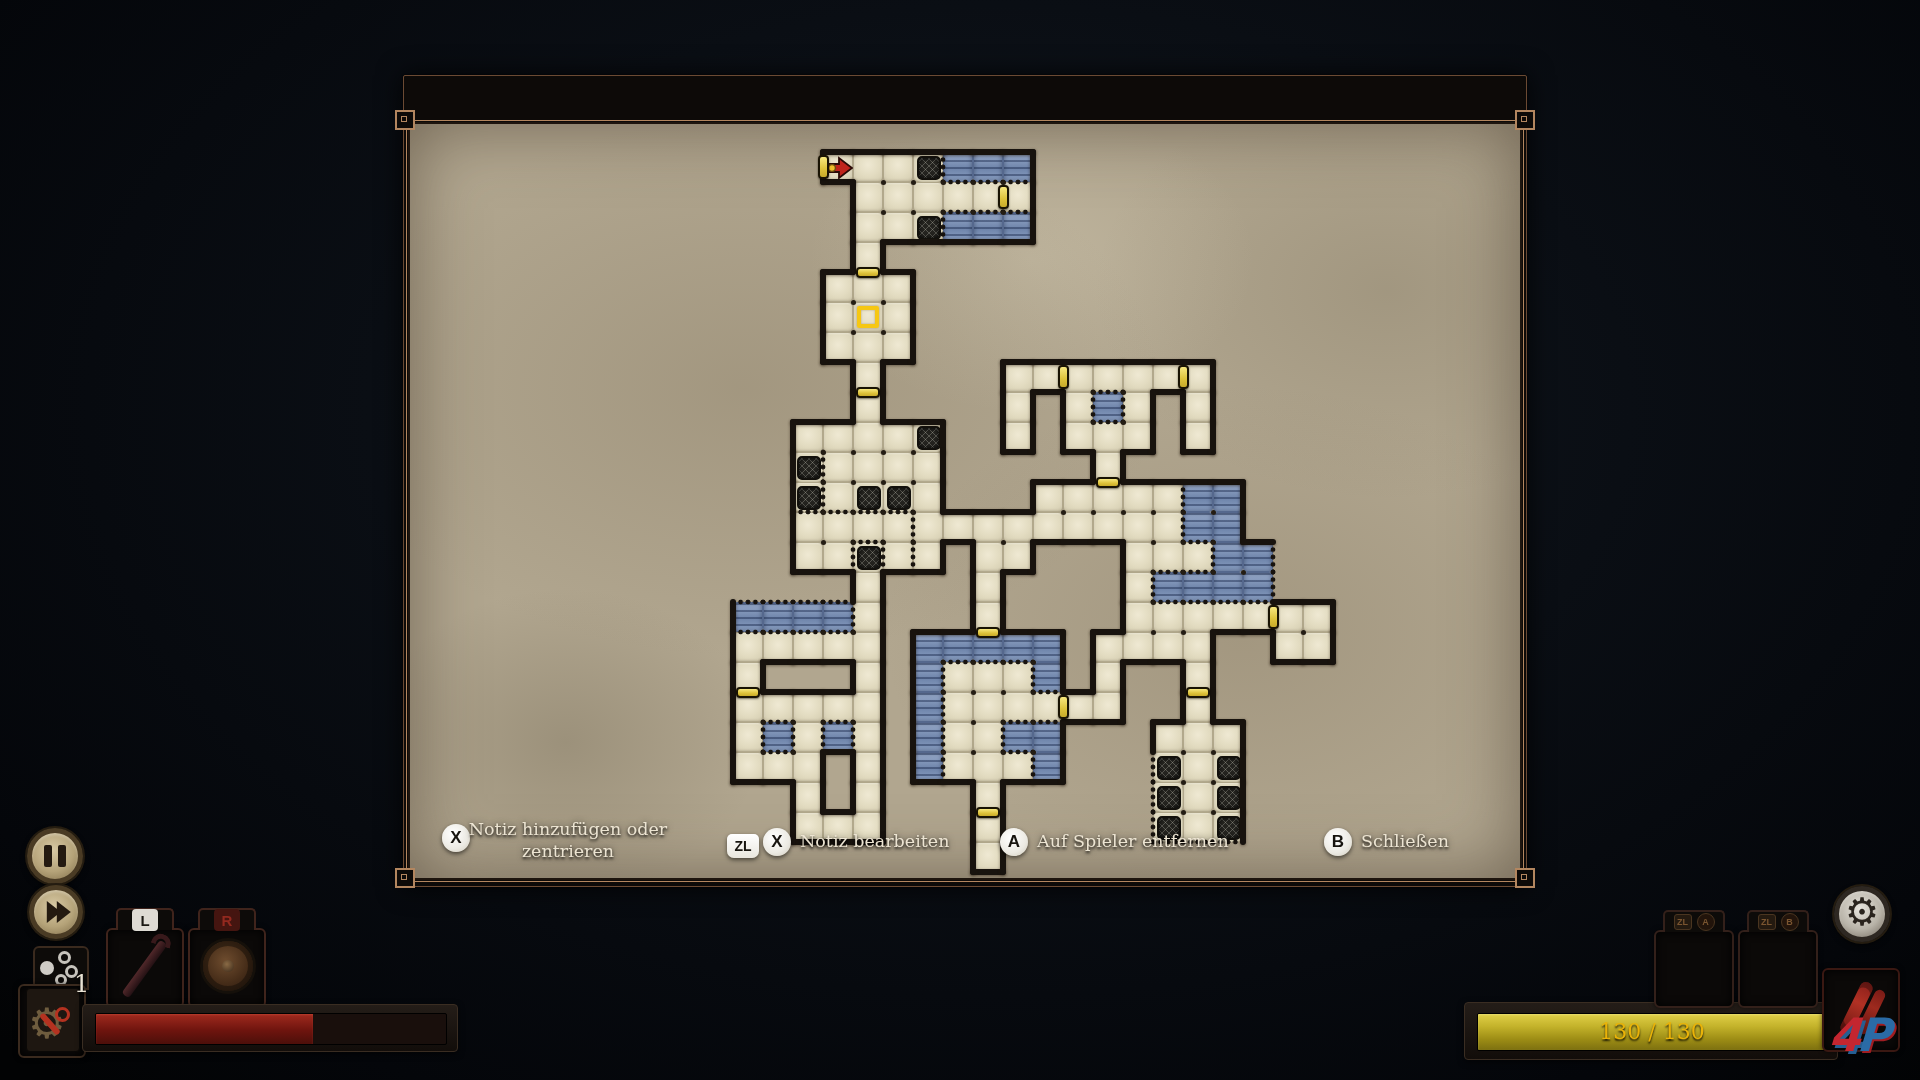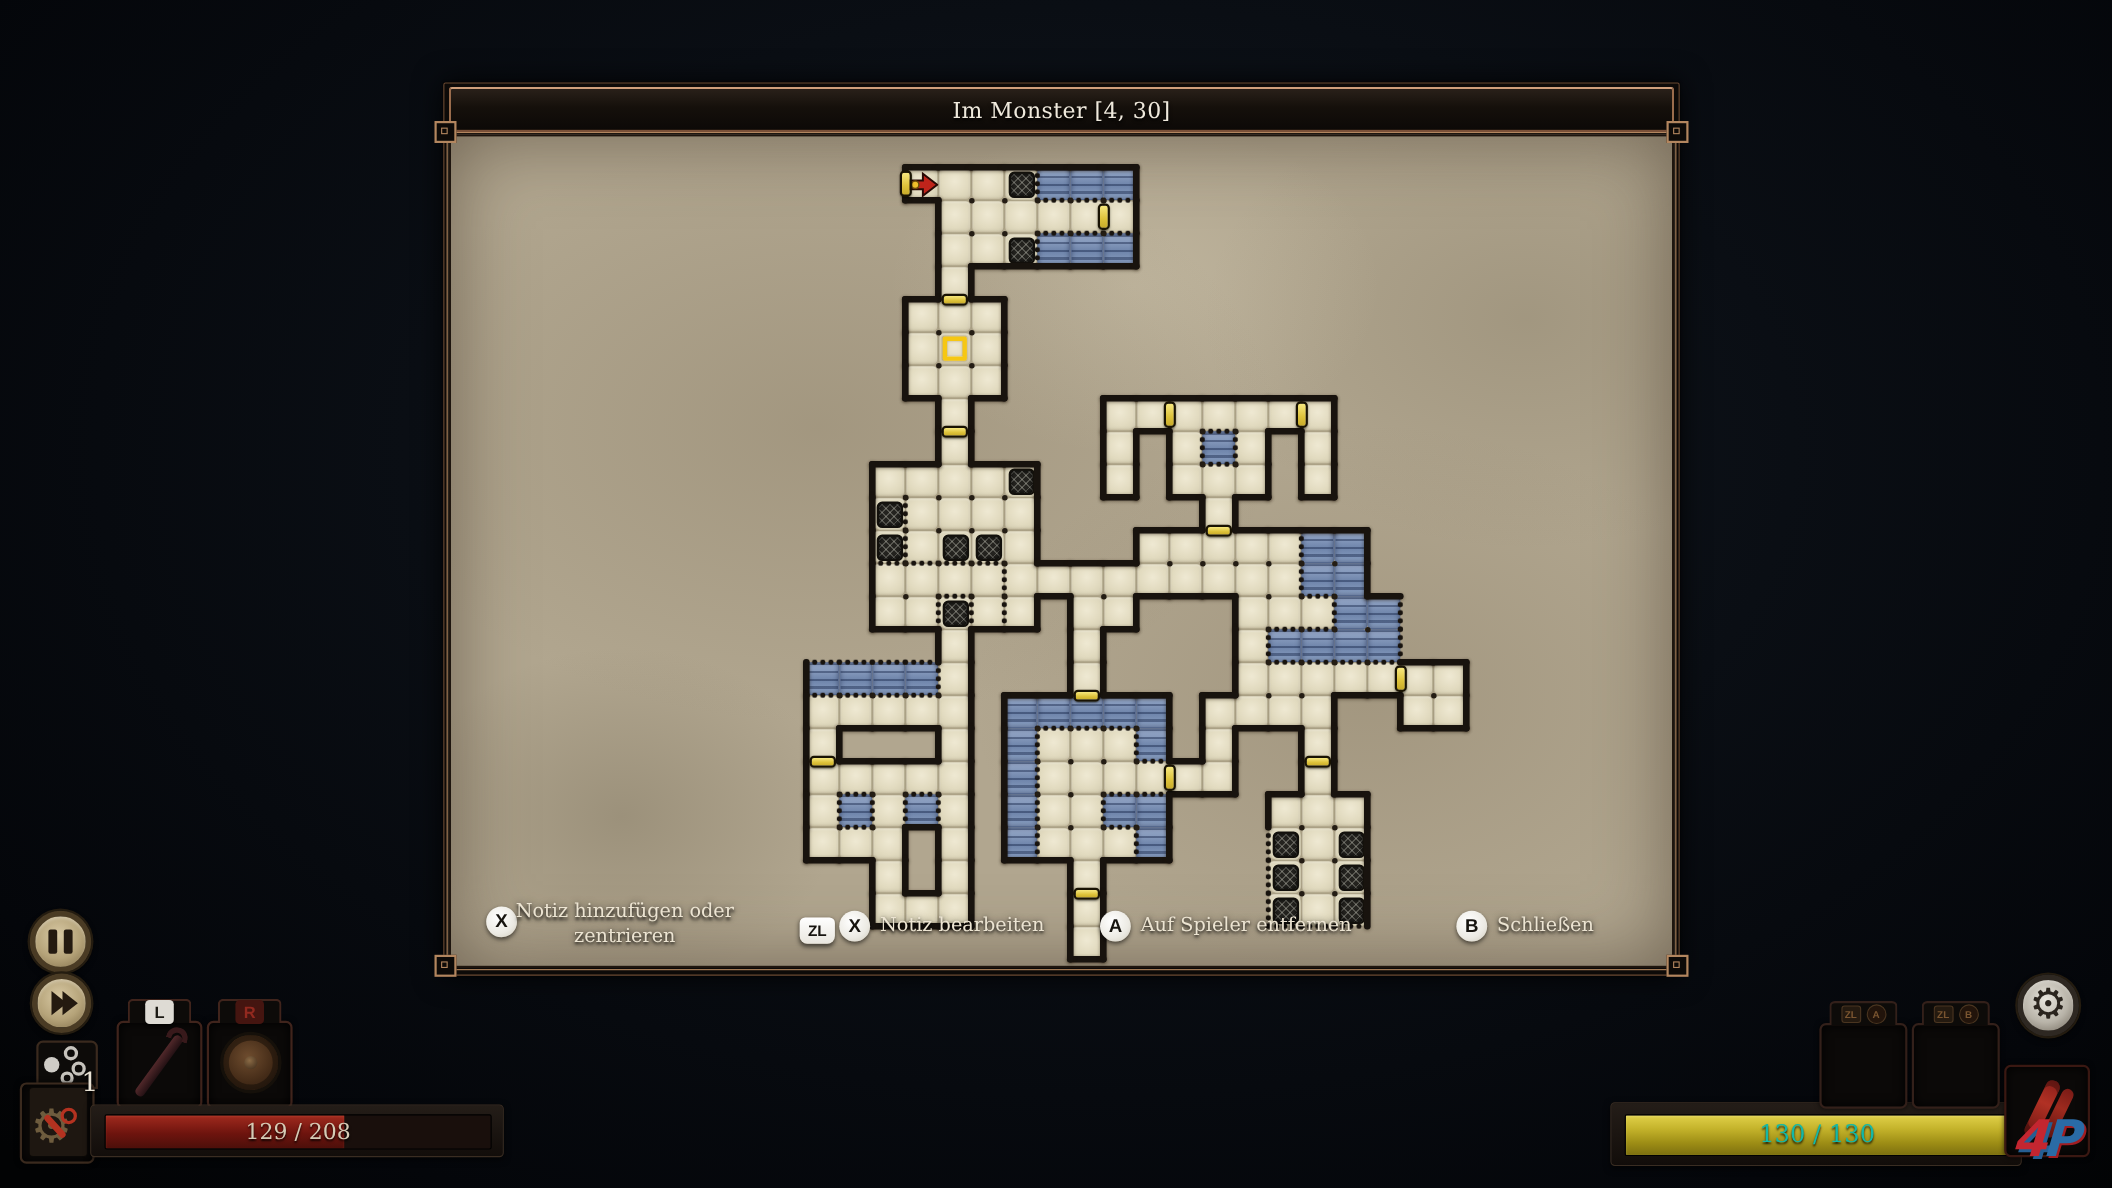--- a/index.html
+++ b/index.html
@@ -101,23 +101,20 @@
     font-weight:bold;font-style:italic;font-size:46px;letter-spacing:-4px;transform:skewX(-6deg);}
   #logo .l4{color:#c42630;text-shadow:3px 3px 0 #265e92;}
   #logo .lp{color:#2a6ba6;text-shadow:2px 2px 0 #a01d22;}
 </style>
 </head>
 <body>
 
 <div id="screen">
 
   <div id="map-window">
-    <div id="title-bar">
-      <span>Im Monster [4, 30]</span>
-    </div>
     <div class="ornament" style="left:-9px;top:34px;"></div>
     <div class="ornament" style="right:-9px;top:34px;"></div>
     <div class="ornament" style="left:-9px;top:792px;"></div>
     <div class="ornament" style="right:-9px;top:792px;"></div>
 
     <div id="parchment">
       <div id="map-grid-layer">
           <div class="tile floor" style="left: 90px; top: 0px; width: 30px; height: 30px;">
             <svg width="30" height="30" style="position:absolute;left:0;top:0">
          <polygon points="3,11 15,11 15,5 28,15 15,25 15,19 3,19" fill="#bf241b" stroke="#2a0a06" stroke-width="1.8"></polygon>
@@ -784,28 +781,27 @@
     <div style="position:absolute;left:10px;top:8px;width:56px;height:56px;border-radius:50%;
       background:radial-gradient(circle at 45% 40%, #6e4c2e 0%, #452c18 55%, #241710 100%);
       border:3px solid #15100a;box-shadow:inset 0 0 0 5px rgba(18,11,6,.5);box-sizing:border-box;">
       <div style="position:absolute;left:19px;top:19px;width:12px;height:12px;border-radius:50%;background:radial-gradient(circle at 40% 35%,#8a6a45,#3a2818);"></div>
     </div>
   </div>
 
   <div class="bar-frame" style="left:82px;top:1004px;width:374px;height:46px;">
     <div class="bar" style="left:12px;top:8px;width:350px;height:30px;">
       <div class="fill" id="health-fill" style="width: 62%;"></div>
-      <div class="bar-text">129 / 208</div>
     </div>
   </div>
 
   <div class="bar-frame" style="left:1464px;top:1002px;width:372px;height:56px;">
     <div class="bar" style="left:12px;top:10px;width:348px;height:36px;">
       <div class="fill" id="energy-fill" style="width: 100%;"></div>
-      <div class="bar-text" style="color:#14b8a6;font-size:22px;">130 / 130</div>
+      <div class="bar-text" style="color:#eab308;font-size:22px;">130 / 130</div>
     </div>
   </div>
 
   <div class="slot" style="left:1654px;top:930px;width:80px;height:78px;border-color:#33201a;">
     <div class="slot-tab" style="width:62px;border-color:#33201a;">
       <span class="mini-badge sq">ZL</span>
       <span class="mini-badge ci">A</span>
     </div>
   </div>
   <div class="slot" style="left:1738px;top:930px;width:80px;height:78px;border-color:#33201a;">

